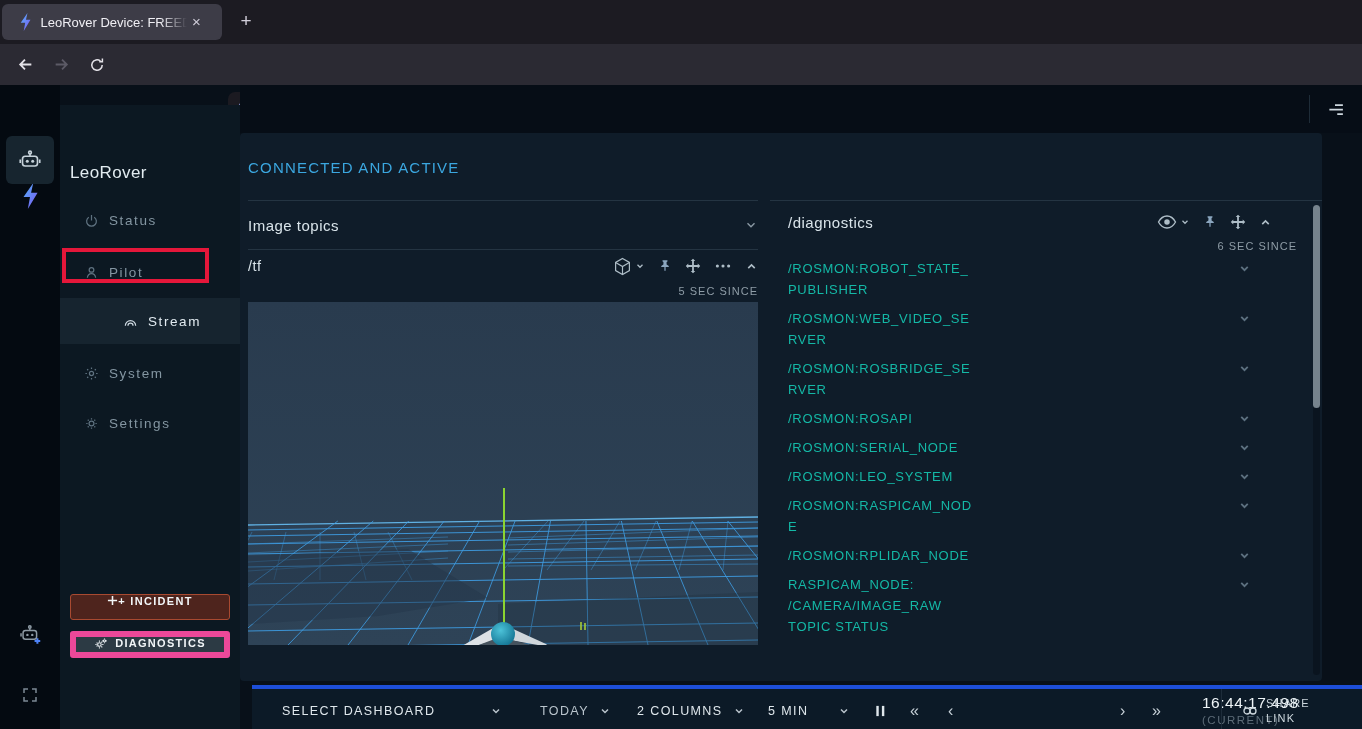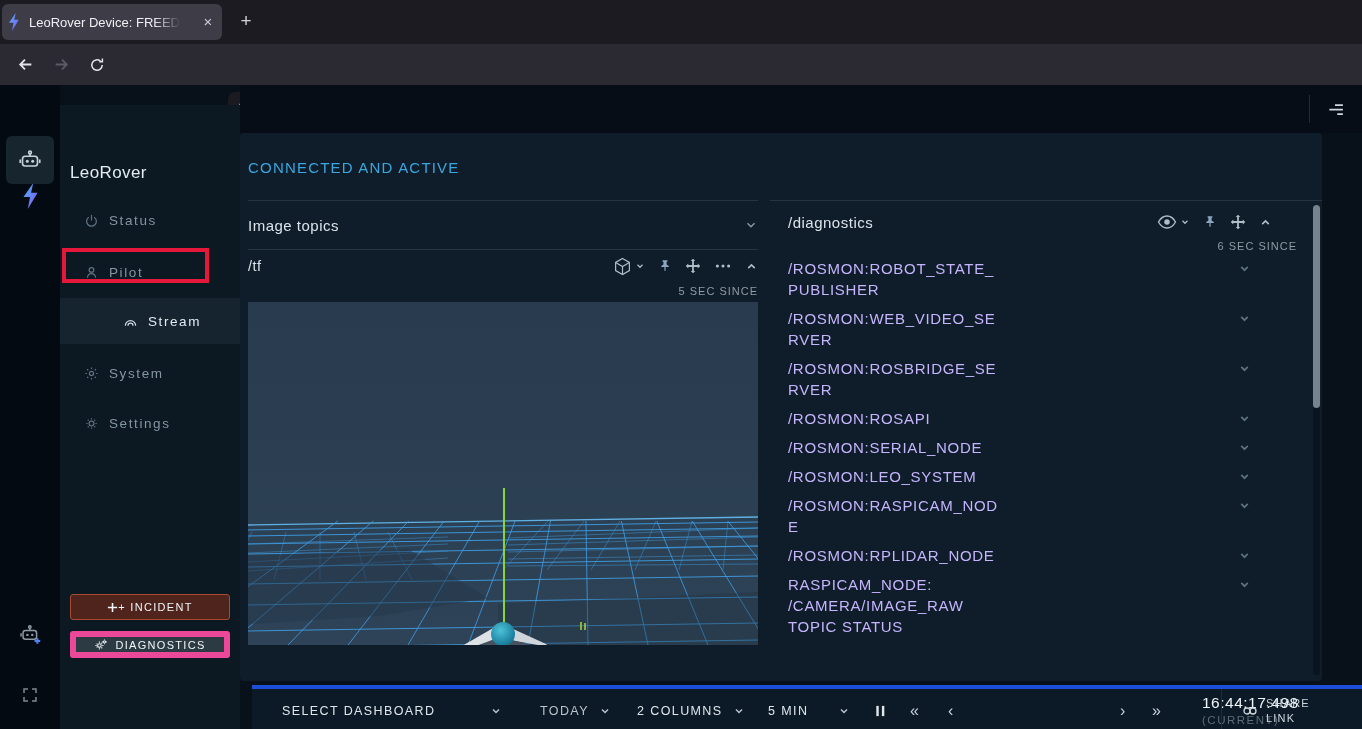--- a/index.html
+++ b/index.html
@@ -3,21 +3,21 @@
 <meta charset="utf-8">
 <style>
   * { margin:0; padding:0; box-sizing:border-box; }
   html,body { width:1362px; height:729px; overflow:hidden; background:#000; }
   body { font-family:"Liberation Sans", sans-serif; }
   #root { position:relative; width:1362px; height:729px; overflow:hidden; background:#081019; }
 
   
   .tabbar { position:absolute; left:0; top:0; width:1362px; height:44px; background:#1c1b22; }
   .tab { position:absolute; left:2px; top:4px; width:220px; height:36px; background:#3d3c47; border-radius:6px;
-         display:flex; align-items:center; padding:0 4px; }
+         display:flex; align-items:center; padding:0 16px; }
   .tab-title { color:#f0eff4; font-size:13px; white-space:nowrap; overflow:hidden; width:152px; margin-left:8px;
                -webkit-mask-image:linear-gradient(to right,#000 82%,transparent); mask-image:linear-gradient(to right,#000 82%,transparent); }
   .tab-close { margin-left:auto; color:#cfccd8; font-size:15px; width:20px; height:20px; line-height:19px; text-align:center; border-radius:4px; }
   .newtab { position:absolute; left:232px; top:8px; width:28px; height:28px; color:#d2cfda; font-size:19px; line-height:26px; text-align:center; border-radius:4px; }
   .toolbar { position:absolute; left:0; top:44px; width:1362px; height:41px; background:#2b2a33; display:flex; align-items:center; }
   .navbtn { width:30px; height:30px; display:flex; align-items:center; justify-content:center; border-radius:4px; }
   .urlbar { position:absolute; left:228px; top:48px; width:908px; height:33px; background:#1b1a21; border-radius:7px;
             display:flex; align-items:center; padding:0 10px; }
   .urlbar .sep-icons { display:flex; align-items:center; gap:9px; margin-right:14px; }
   .urltext { font-size:13.5px; white-space:nowrap; overflow:hidden; flex:1;
@@ -36,22 +36,22 @@
   .rail-bottom-2 { position:absolute; left:22px; top:602px; }
 
   .sidebar { position:absolute; left:60px; top:85px; width:180px; height:644px; background:#0c1822;margin-top:20px; }
   .device-name { position:absolute; left:10px; top:58px; color:#e3ecf1; font-size:17px; letter-spacing:.4px; }
   .nav-item { position:absolute; left:0; width:180px; height:44px; display:flex; align-items:center; padding-left:24px;
               color:#8496a2; font-size:13.5px; letter-spacing:1.6px; }
   .nav-item .nicon { width:15px; height:15px; margin-right:10px; color:#5f7280; flex:0 0 auto; }
   .nav-item.selected { background:#16242f; color:#e2ebf1;justify-content:center; }
   .nav-item.selected .nicon { color:#cfdae2; }
   .annotation-box { position:absolute; left:2px; top:143px; width:147px; height:35px; border:4px solid #e5173a; pointer-events:none; z-index:30; }
-  .side-btn { position:absolute; left:10px; width:160px; border-radius:3px; display:flex; align-items:center; justify-content:center;
-              gap:7px; color:#f2f6f8; font-size:11px; font-weight:normal; letter-spacing:1.3px; }
+  .side-btn { position:absolute; left:10px; width:160px; border-radius:3px; display:flex; align-items:flex-start; justify-content:center;
+              gap:7px; color:#f2f6f8; font-size:11px; font-weight:bold; letter-spacing:1.3px; }
   .btn-incident { top:489px; height:26px; background:#4e241d; border:1px solid #a84a31; }
   .btn-diag { top:526px; height:27px; background:#2c3a44; border:6px solid #ec4899; }
 
   .topstrip { position:absolute; left:240px; top:85px; width:1122px; height:48px; background:#060d16; }
   .topstrip .vdiv { position:absolute; right:52px; top:10px; height:28px; border-left:1px solid #1e2c38; }
   .filter-ic { position:absolute; right:18px; top:15px; color:#cdd7de; }
 
   
   .card { position:absolute; left:240px; top:133px; width:1082px; height:548px; background:#0f1c29; border-radius:4px; }
   .conn-status { position:absolute; left:8px; top:26px; color:#3ba7e0; font-size:15px; letter-spacing:1.2px; }
@@ -64,21 +64,21 @@
 
   .imgtopics { position:absolute; left:8px; top:68px; width:510px; height:48px; display:flex; align-items:center; }
   .tfrow { position:absolute; left:8px; top:117px; width:510px; height:32px; display:flex; align-items:center; }
 
   .viewport { position:absolute; left:8px; top:169px; width:510px; height:343px; overflow:hidden; background:#2b3e52; }
 
   .rightcol { position:absolute; left:530px; top:0; width:552px; height:548px; }
   .diag-header { position:absolute; left:18px; top:72px; width:509px; height:34px; display:flex; align-items:center; }
   .topics { position:absolute; left:18px; top:125px; width:520px; }
   .topic-row { position:relative; margin-bottom:8px; }
-  .topic-label { width:205px; color:#c4b5fd; font-size:15px; letter-spacing:.7px; line-height:21px; white-space:pre-line; }
+  .topic-label { width:205px; color:#14b8a6; font-size:13px; letter-spacing:.7px; line-height:21px; white-space:pre-line; }
   .topic-chev { position:absolute; left:450px; top:4px; color:#5d7180; }
   .scrolltrack { position:absolute; left:543px; top:72px; width:7px; height:470px; background:rgba(5,12,20,.45); border-radius:4px; }
   .scrollthumb { position:absolute; left:0; top:0; width:7px; height:203px; background:#76838d; border-radius:4px; }
 
   
   .bottombar { position:absolute; left:252px; top:685px; width:1122px; height:44px; background:#0c1a27; border-top:4px solid #1d4ed8; }
   .bb { position:absolute; color:#dfe7ec; font-size:12.5px; letter-spacing:1.4px; top:0; height:44px; display:flex; align-items:center; }
   .bb .chev { margin-left:10px; color:#b9c4cc; }
   .bb-arrow { font-size:16px; color:#c6d0d7; letter-spacing:0; }
   .timeblock { position:absolute; left:950px; top:5px; width:160px; }

